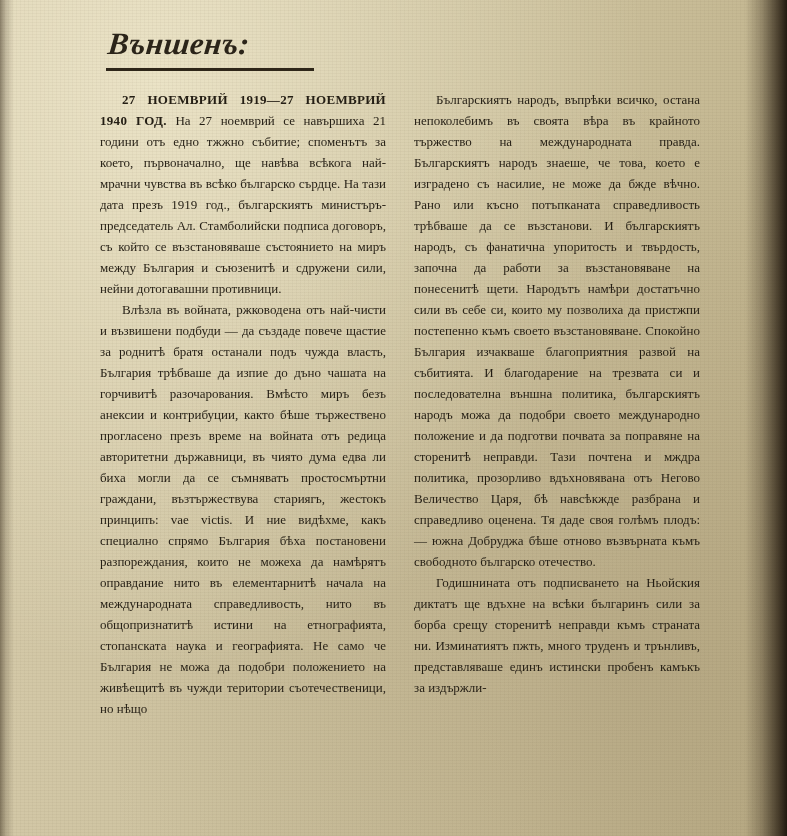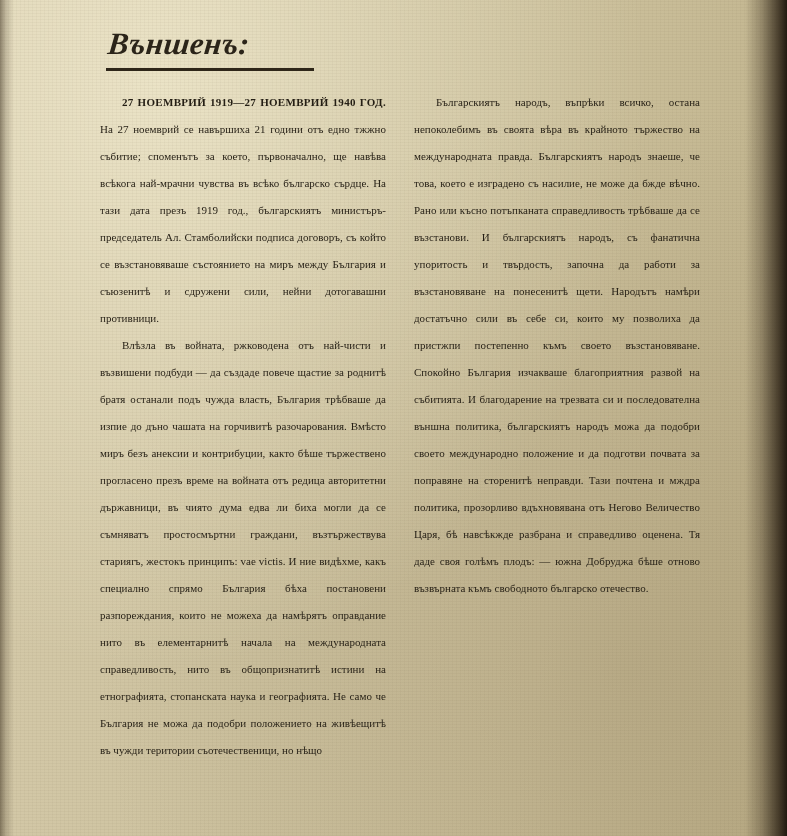--- a/index.html
+++ b/index.html
@@ -72,22 +72,22 @@
     background: #2e2619;
     margin: 0 0 18px 6px;
   }
   #columns {
     display: flex;
     gap: 28px;
     width: 600px;
   }
   .col {
     width: 286px;
-    font-size: 11px;
-    line-height: 27px;
+    font-size: 13px;
+    line-height: 21px;
     color: #241e14;
     text-align: justify;
     text-justify: inter-word;
     hyphens: manual;
   }
   .col p {
     margin: 0;
     text-indent: 22px;
   }
   .col p.noindent {
@@ -111,16 +111,17 @@
     <div id="rule"></div>
 
     <div id="columns">
       <div class="col">
         <p><span class="lead">27 НОЕМВРИЙ 1919—27 НОЕМВРИЙ 1940 ГОД.</span><span> На 27 ноемврий се навършиха 21 години отъ едно тжжно събитие; споменътъ за което, първоначално, ще навѣва всѣкога най-мрачни чувства въ всѣко българско сърдце. На тази дата презъ 1919 год., българскиятъ министъръ-председатель Ал. Стамболийски подписа договоръ, съ който се възстановяваше състоянието на миръ между България и съюзенитѣ и сдружени сили, нейни дотогавашни противници.</span></p>
         <p><span>Влѣзла въ войната, ржководена отъ най-чисти и възвишени подбуди — да създаде повече щастие за роднитѣ братя останали подъ чужда власть, България трѣбваше да изпие до дъно чашата на горчивитѣ разочарования. Вмѣсто миръ безъ анексии и контрибуции, както бѣше тържествено прогласено презъ време на войната отъ редица авторитетни държавници, въ чиято дума едва ли биха могли да се съмняватъ простосмъртни граждани, възтържествува старияrъ, жестокъ принципъ: vae victis. И ние видѣхме, какъ специално спрямо България бѣха постановени разпореждания, които не можеха да намѣрятъ оправдание нито въ елементарнитѣ начала на международната справедливость, нито въ общопризнатитѣ истини на етнографията, стопанската наука и географията. Не само че България не можа да подобри положението на живѣещитѣ въ чужди територии съотечественици, но нѣщо</span></p>
       </div>
 
       <div class="col">
         <p><span>Българскиятъ народъ, въпрѣки всичко, остана непоколебимъ въ своята вѣра въ крайното тържество на международната правда. Българскиятъ народъ знаеше, че това, което е изградено съ насилие, не може да бжде вѣчно. Рано или късно потъпканата справедливость трѣбваше да се възстанови. И българскиятъ народъ, съ фанатична упоритость и твърдость, започна да работи за възстановяване на понесенитѣ щети. Народътъ намѣри достатъчно сили въ себе си, които му позволиха да пристжпи постепенно къмъ своето възстановяване. Спокойно България изчакваше благоприятния развой на събитията. И благодарение на трезвата си и последователна външна политика, българскиятъ народъ можа да подобри своето международно положение и да подготви почвата за поправяне на сторенитѣ неправди. Тази почтена и мждра политика, прозорливо вдъхновявана отъ Негово Величество Царя, бѣ навсѣкжде разбрана и справедливо оценена. Тя даде своя голѣмъ плодъ: — южна Добруджа бѣше отново възвърната къмъ свободното българско отечество.</span></p>
+        <p><span>Годишнината отъ подписването на Ньойския диктатъ ще вдъхне на всѣки българинъ сили за борба срещу сторенитѣ неправди къмъ страната ни. Изминатиятъ пжть, много труденъ и трънливъ, представляваше единъ истински пробенъ камъкъ за издържли-</span></p>
       </div>
     </div>
   </div>
 </div>
 
 </body></html>

